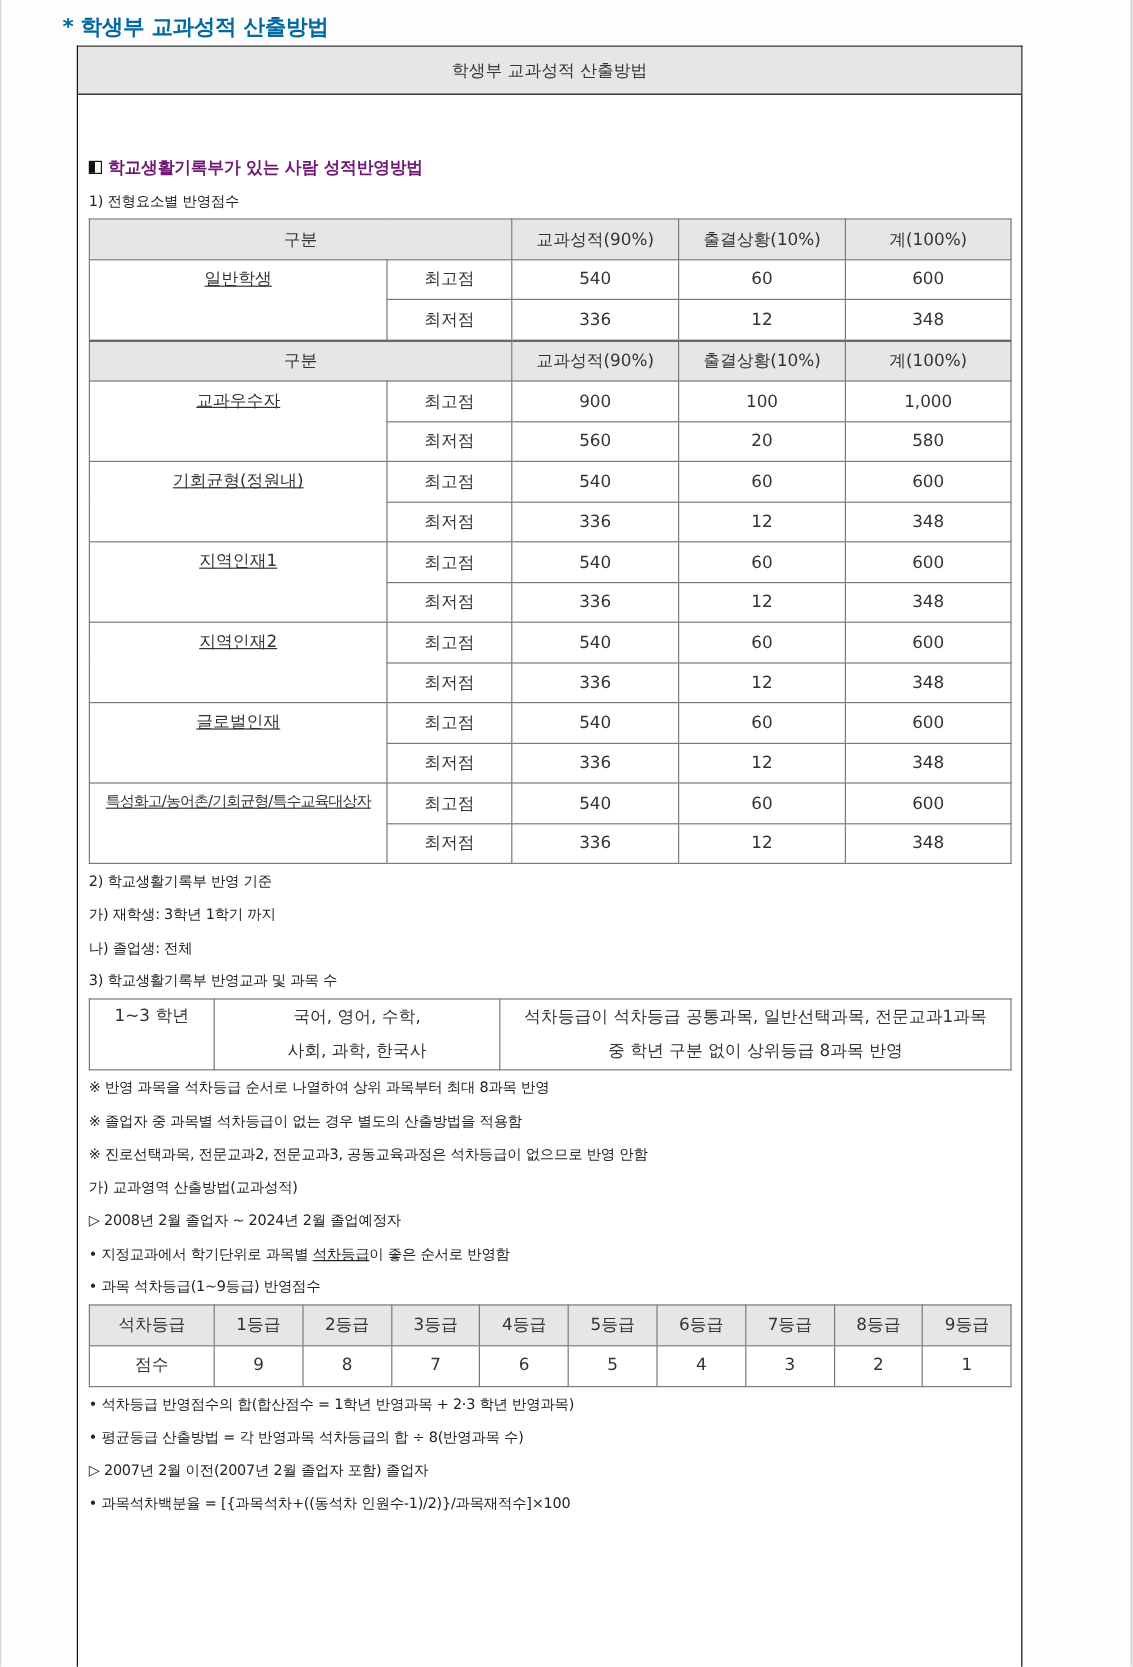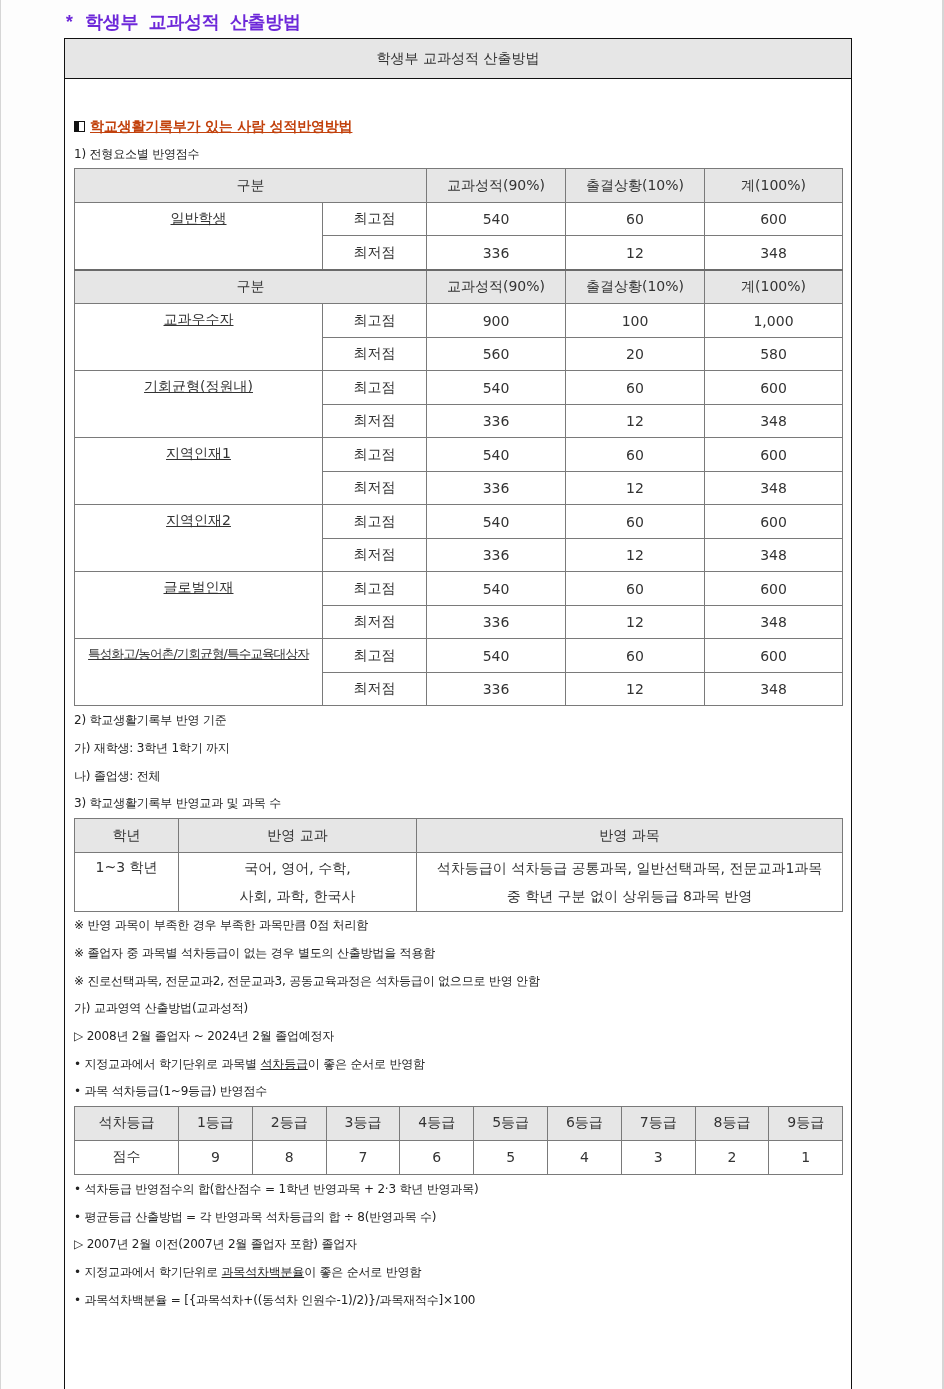--- a/index.html
+++ b/index.html
@@ -6,35 +6,35 @@
   body {
     width:944px; height:1389px; overflow:hidden;
     background:#fdfdfd;
     font-family:"DejaVu Sans", "Liberation Sans", sans-serif;
     color:#222;
     position:relative;
   }
   .right-edge { position:absolute; left:942px; top:0; width:2px; height:1389px; background:#d6d6d6; }
   .left-edge { position:absolute; left:0; top:0; width:1px; height:1389px; background:#d6d6d6; }
   .page-heading {
-    position:absolute; left:64px; top:10px;
-    font-size:18px; font-weight:bold; color:#6d28d9; letter-spacing:-0.3px;font-family:Liberation Mono, monospace;
+    position:absolute; left:52px; top:10px;
+    font-size:18px; font-weight:bold; color:#0369a1; letter-spacing:-0.3px;
   }
   .box {
     position:absolute; left:64px; top:38px; width:786px; height:1360px;
     border:1px solid #111; border-bottom:none; background:#fff;
   }
   .box-head {
     height:39px; background:#e6e6e6; border-bottom:1px solid #111;
     display:flex; align-items:center; justify-content:center;
     font-size:14px; color:#333;
   }
   .content { position:absolute; left:9px; top:40px; width:768px; }
   .line { font-size:12px; line-height:27.7px; height:27.7px; white-space:nowrap; color:#222; letter-spacing:-0.2px; }
-  .section-title { font-weight:bold; font-size:14px; color:#c2410c; margin-top:34px;text-decoration:underline; }
+  .section-title { font-weight:bold; font-size:14px; color:#701a75; margin-top:48px; }
   .sq { display:inline-block; width:9px; height:9px; border:1px solid #111; margin-right:5px; vertical-align:-1px;
         background:linear-gradient(to right, #111 50%, #fff 50%); }
   .u { text-decoration:underline; }
   table { border-collapse:collapse; width:768px; table-layout:fixed; font-size:14px; color:#333; }
   td, th { border:1px solid #7a7a7a; text-align:center; font-weight:normal; padding:0; }
   th { background:#e6e6e6; }
   .t1 th, .t1 td { height:32.5px; }
   .t1 td.grp { vertical-align:top; padding-top:7px;text-decoration:underline; }
   .t1 .thick-top th { border-top:2px solid #6a6a6a; }
   .t3 th { height:33px; }
@@ -184,40 +184,35 @@
     <div class="line">나) 졸업생: 전체</div>
     <div class="line">3) 학교생활기록부 반영교과 및 과목 수</div>
 
     <table class="t3">
       <colgroup>
           <col style="width:104px">
           <col style="width:238px">
           <col style="width:426px">
         </colgroup>
       <tbody>
-          <tr>
-        <th>학년</th>
-        <th>반영 교과</th>
-        <th>반영 과목</th>
-      </tr>
       <tr>
         <td style="vertical-align:top">1~3 학년</td>
         <td>
           <div>국어, 영어, 수학,</div>
           <div>사회, 과학, 한국사</div>
         </td>
         <td>
           <div>석차등급이 석차등급 공통과목, 일반선택과목, 전문교과1과목</div>
           <div>중 학년 구분 없이 상위등급 8과목 반영</div>
         </td>
       </tr>
     </tbody>
       </table>
 
-    <div class="line">※ 반영 과목이 부족한 경우 부족한 과목만큼 0점 처리함</div>
+    <div class="line" style="margin-top:1px">※ 반영 과목을 석차등급 순서로 나열하여 상위 과목부터 최대 8과목 반영</div>
     <div class="line">※ 졸업자 중 과목별 석차등급이 없는 경우 별도의 산출방법을 적용함</div>
     <div class="line">※ 진로선택과목, 전문교과2, 전문교과3, 공동교육과정은 석차등급이 없으므로 반영 안함</div>
     <div class="line">가) 교과영역 산출방법(교과성적)</div>
     <div class="line">▷ 2008년 2월 졸업자 ~ 2024년 2월 졸업예정자</div>
     <div class="line"><span>• 지정교과에서 학기단위로 과목별 </span><span class="u">석차등급</span><span>이 좋은 순서로 반영함</span></div>
     <div class="line">• 과목 석차등급(1~9등급) 반영점수</div>
 
     <table class="t4">
       <colgroup>
           <col style="width:104px">
@@ -247,16 +242,15 @@
         <td>3</td>
         <td>2</td>
         <td>1</td>
       </tr>
     </tbody>
       </table>
 
     <div class="line" style="margin-top:1px">• 석차등급 반영점수의 합(합산점수 = 1학년 반영과목 + 2·3 학년 반영과목)</div>
     <div class="line">• 평균등급 산출방법 = 각 반영과목 석차등급의 합 ÷ 8(반영과목 수)</div>
     <div class="line">▷ 2007년 2월 이전(2007년 2월 졸업자 포함) 졸업자</div>
-    <div class="line"><span>• 지정교과에서 학기단위로 </span><span class="u">과목석차백분율</span><span>이 좋은 순서로 반영함</span></div>
     <div class="line">• 과목석차백분율 = [{과목석차+((동석차 인원수-1)/2)}/과목재적수]×100</div>
   </div>
 </div>
 
 </body></html>

